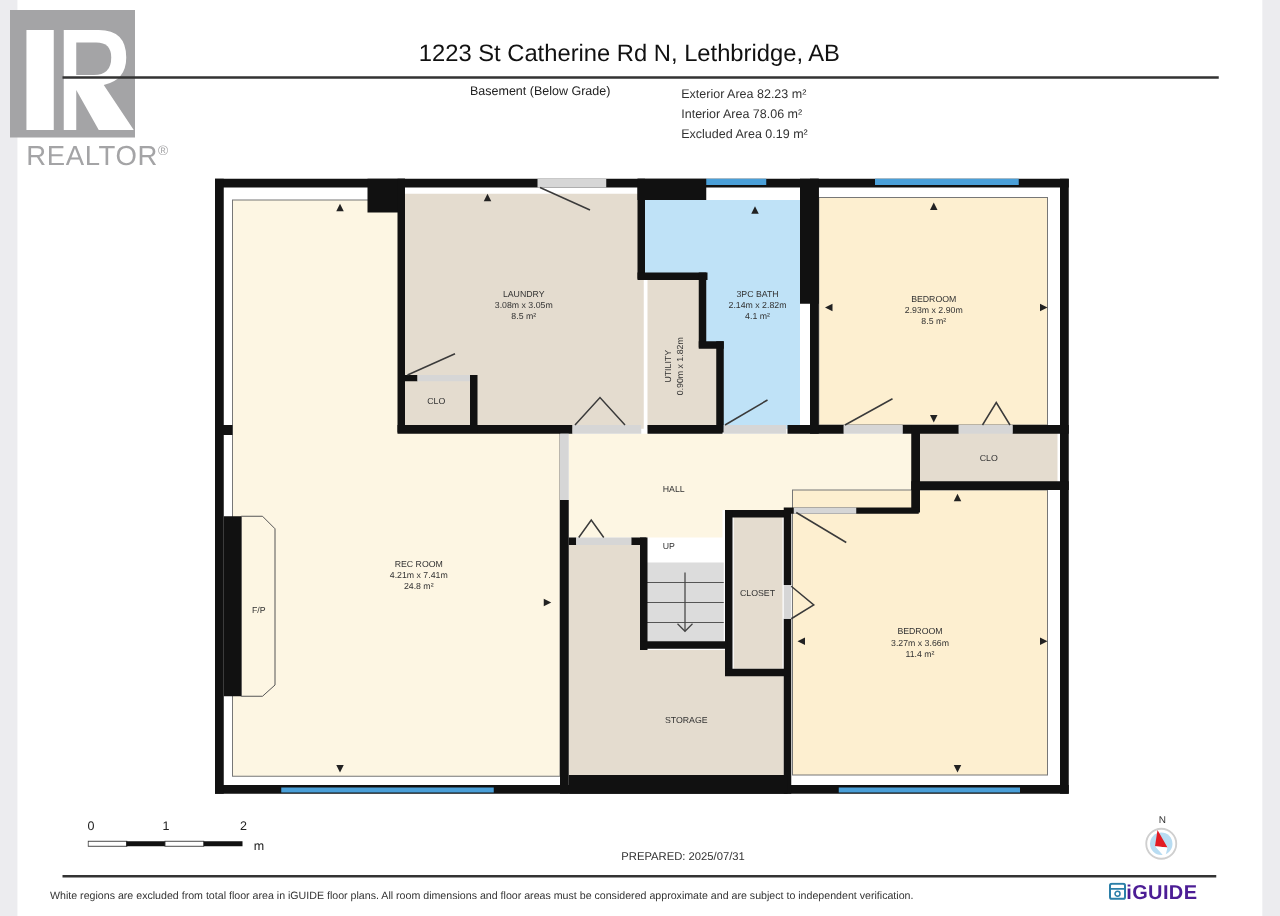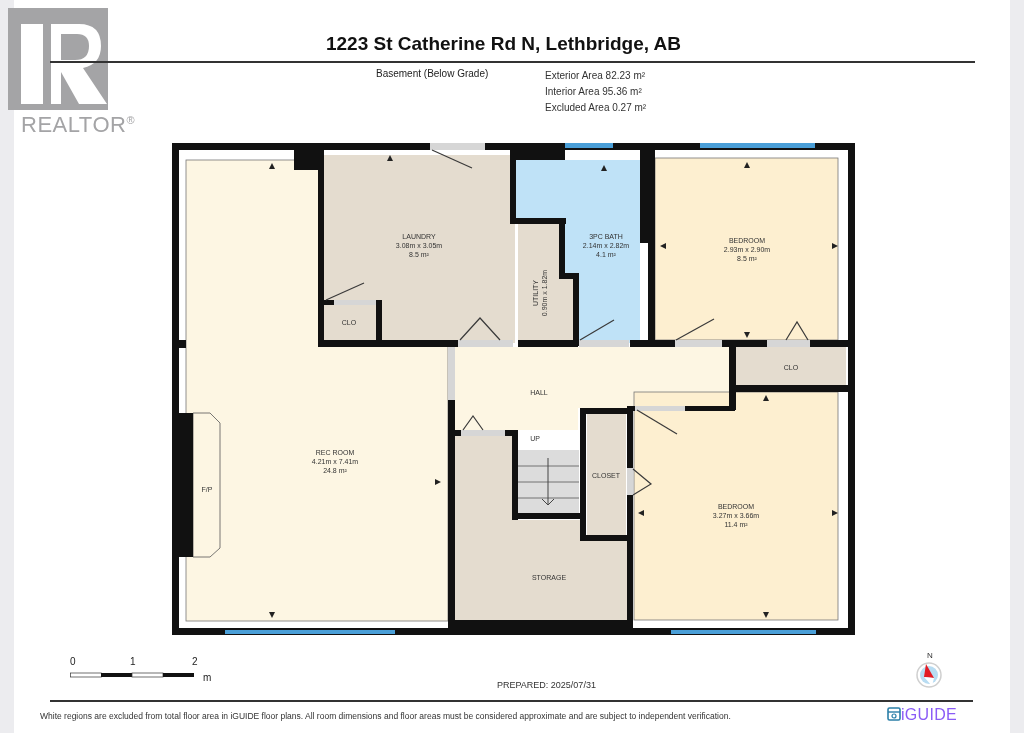--- a/index.html
+++ b/index.html
@@ -4,32 +4,32 @@
 <style>
   html, body { margin:0; padding:0; }
   body { width:1024px; height:733px; position:relative; overflow:hidden; background:#f0f0f3; font-family:"Liberation Sans", sans-serif; }
   .page { position:absolute; left:14px; top:0; width:996px; height:733px; background:#ffffff; }
   .strip-l { position:absolute; left:0; top:0; width:14px; height:733px; background:#ececef; }
   .strip-r { position:absolute; right:0; top:0; width:14px; height:733px; background:#ececef; }
   .logo { position:absolute; left:8px; top:8px; width:100px; height:102px; background:#a4a4a6; }
   .logo-r { position:absolute; left:13px; top:12px; }
   .realtor-text { position:absolute; left:5px; top:112px; font-size:22px; color:#a4a4a6; letter-spacing:0.5px;margin-left:16px; }
   .realtor-text sup { font-size:11px; }
-  .title { position:absolute; left:0; top:33px; width:1000px; text-align:center; padding-left:7px; box-sizing:border-box; font-size:19px; font-weight:bold; color:#111; }
+  .title { position:absolute; left:0; top:33px; width:1000px; text-align:center; padding-left:7px; box-sizing:border-box; font-size:19px; font-weight:normal; color:#111; }
   .rule-top { position:absolute; left:50px; top:61px; width:925px; height:2px; background:#333; }
   .level { position:absolute; left:376px; top:68px; font-size:10px; font-weight:normal; color:#222; }
   .areas { position:absolute; left:545px; top:68px; font-size:10px; color:#333; line-height:16px; }
   .plan { position:absolute; left:0; top:0; }
   .rlabel { position:absolute; font-size:7px; color:#333; text-align:center; line-height:9px; transform:translate(-50%,-50%); white-space:nowrap; }
   .scale { position:absolute; left:70px; top:668px; }
   .scale-labels span { position:absolute; top:-12px; font-size:10px; color:#222; }
   .prepared { position:absolute; left:463px; top:680px; font-size:9px; color:#333;padding-left:34px; }
   .rule-bot { position:absolute; left:50px; top:700px; width:923px; height:2px; background:#333; }
   .disclaimer { position:absolute; left:40px; top:711px; font-size:8.5px; color:#333; }
-  .iguide { position:absolute; left:887px; top:706px; font-size:16px; color:#8b5cf6; font-weight:normal; letter-spacing:0.3px; }
+  .iguide { position:absolute; left:887px; top:706px; font-size:16px; color:#4c1d95; font-weight:bold; letter-spacing:0.3px; }
   .compass { position:absolute; left:910px; top:650px; }
 </style>
 </head>
 <body>
 
 <div class="strip-l"></div>
 <div class="page"></div>
 <div class="strip-r"></div>
 
 <div class="logo">
@@ -39,22 +39,22 @@
     <path d="M40 14 H56 Q68 14 68 26 Q68 40 54 40 H40 Z" fill="#a4a4a6"></path>
   </svg>
 </div>
 <div class="realtor-text"><span>REALTOR</span><sup>®</sup></div>
 
 <div class="title">1223 St Catherine Rd N, Lethbridge, AB</div>
 <div class="rule-top"></div>
 <div class="level">Basement (Below Grade)</div>
 <div class="areas">
   <div>Exterior Area 82.23 m²</div>
-  <div>Interior Area 95.36 m²</div>
-  <div>Excluded Area 0.27 m²</div>
+  <div>Interior Area 78.06 m²</div>
+  <div>Excluded Area 0.19 m²</div>
 </div>
 
 <svg class="plan" width="1024" height="733">
 
   <rect x="172" y="143" width="683" height="492" fill="#ffffff"></rect>
 
   <g>
 
     <rect x="186" y="160" width="262" height="461" fill="#fdf6e3" stroke="#777" stroke-width="0.8"></rect>
 

